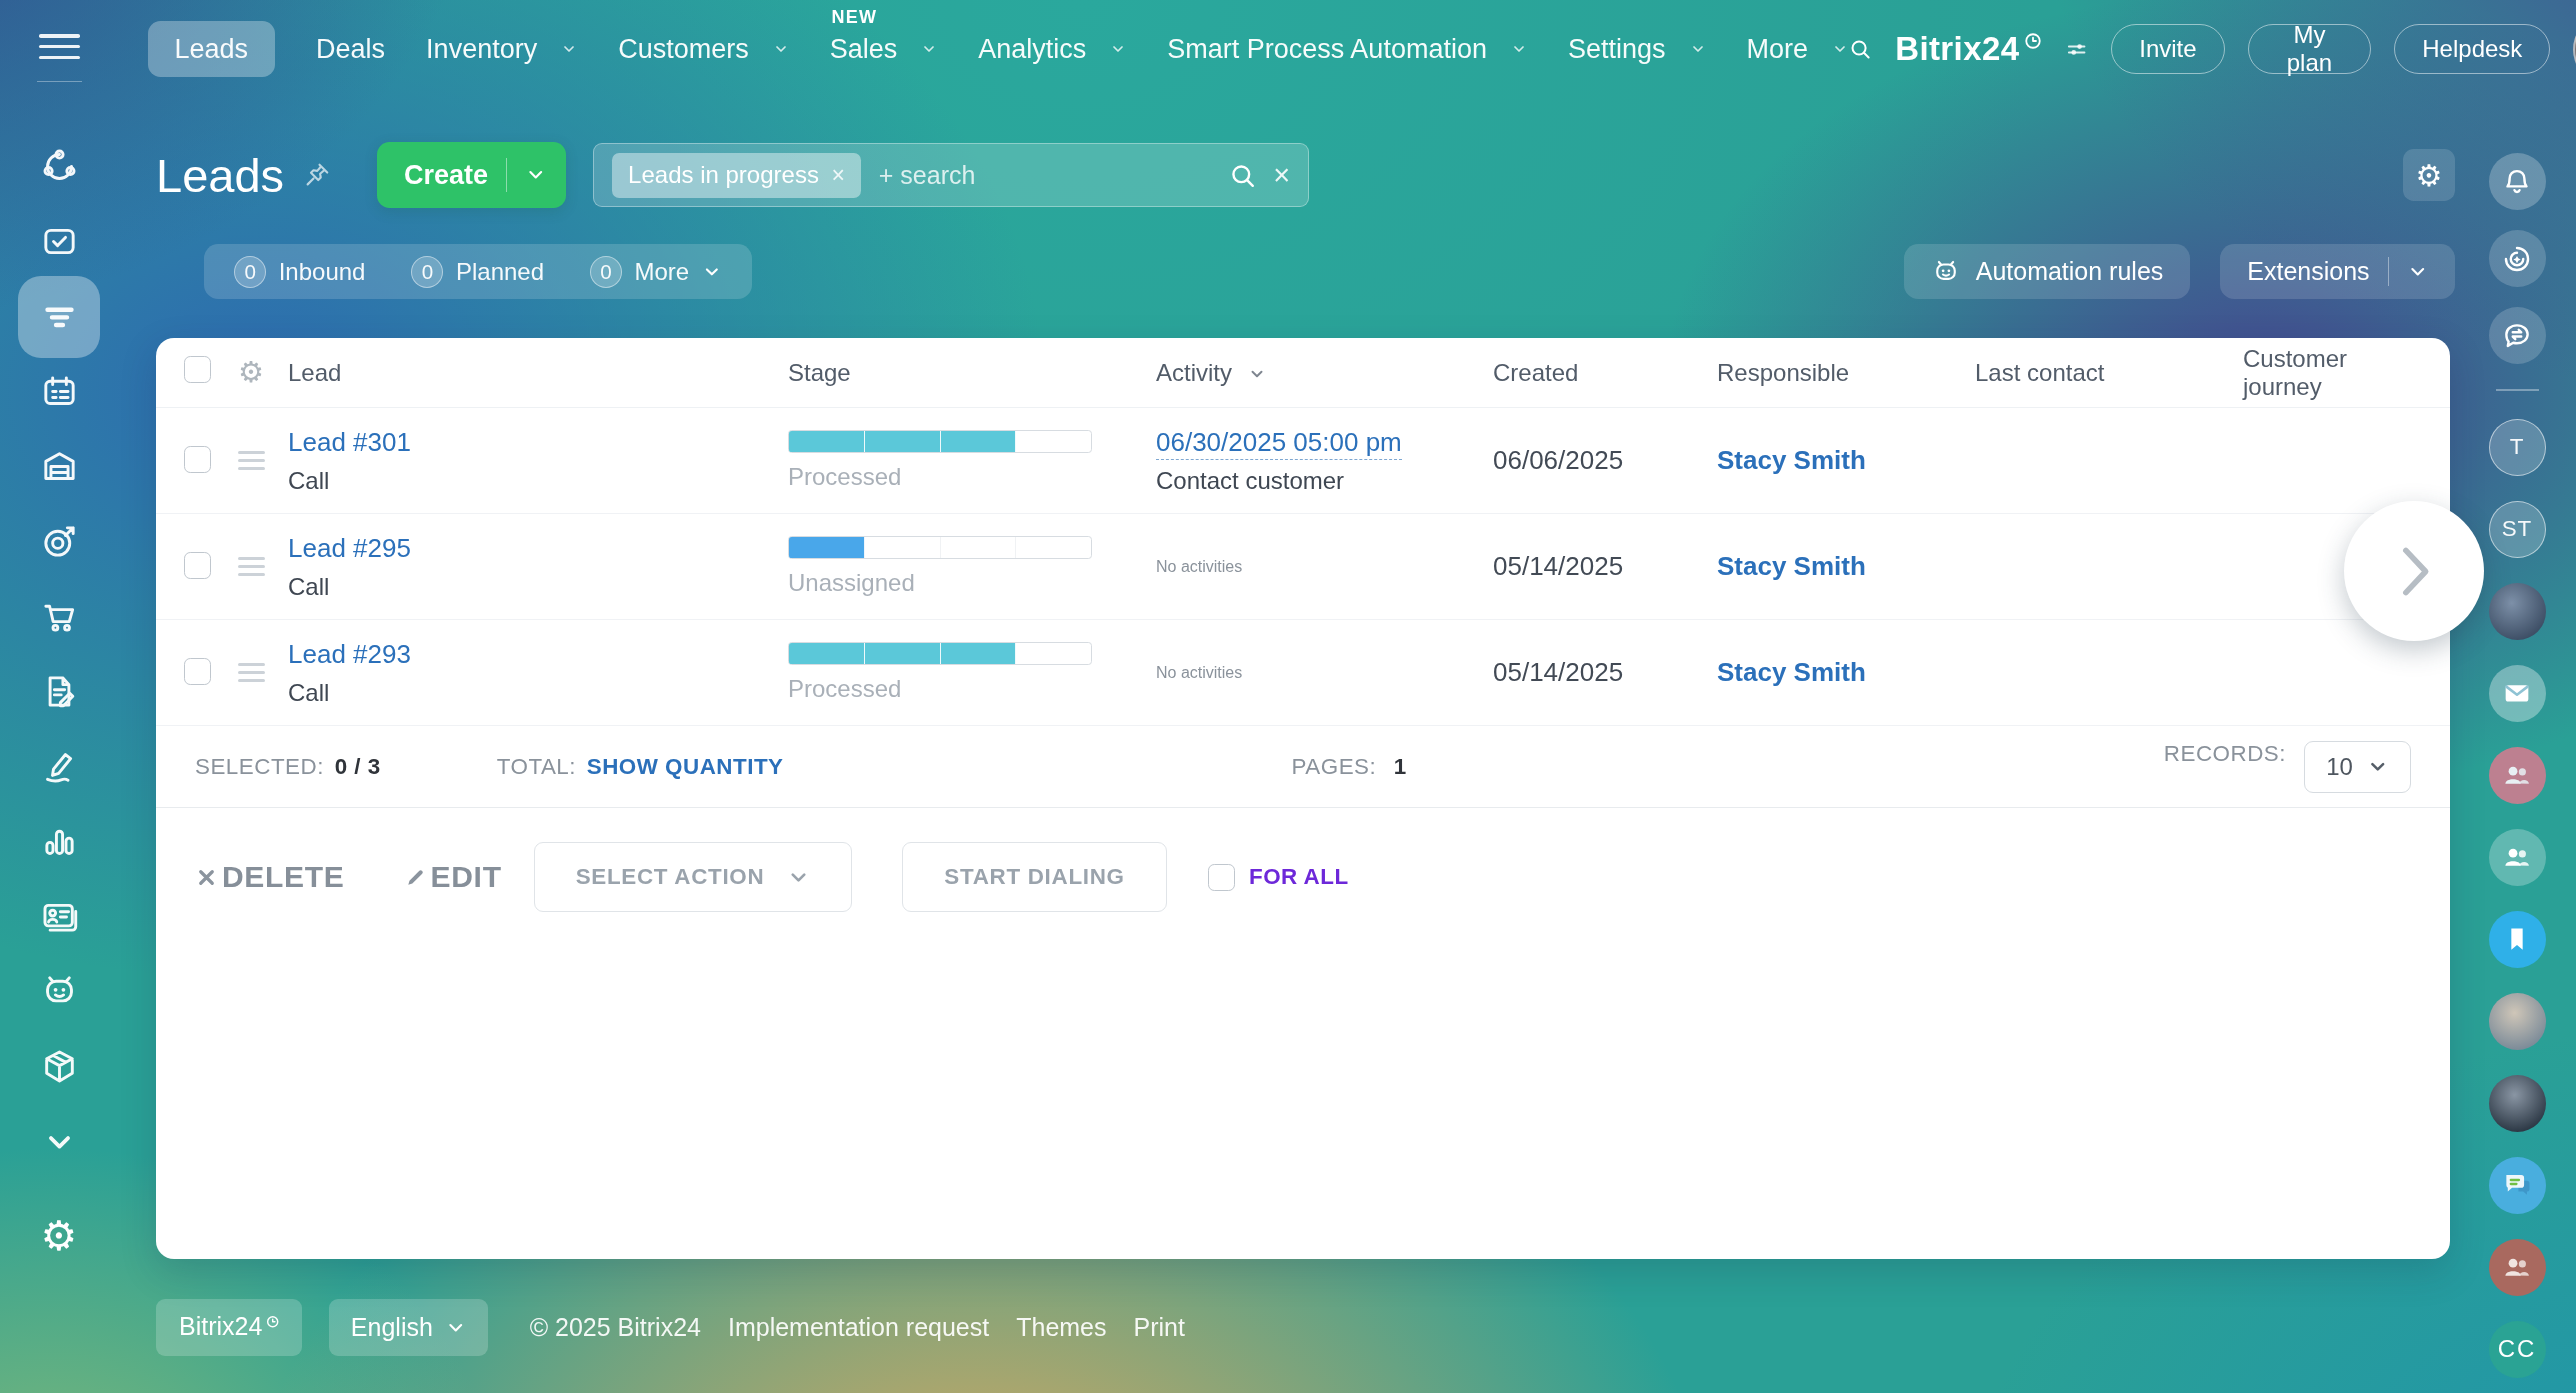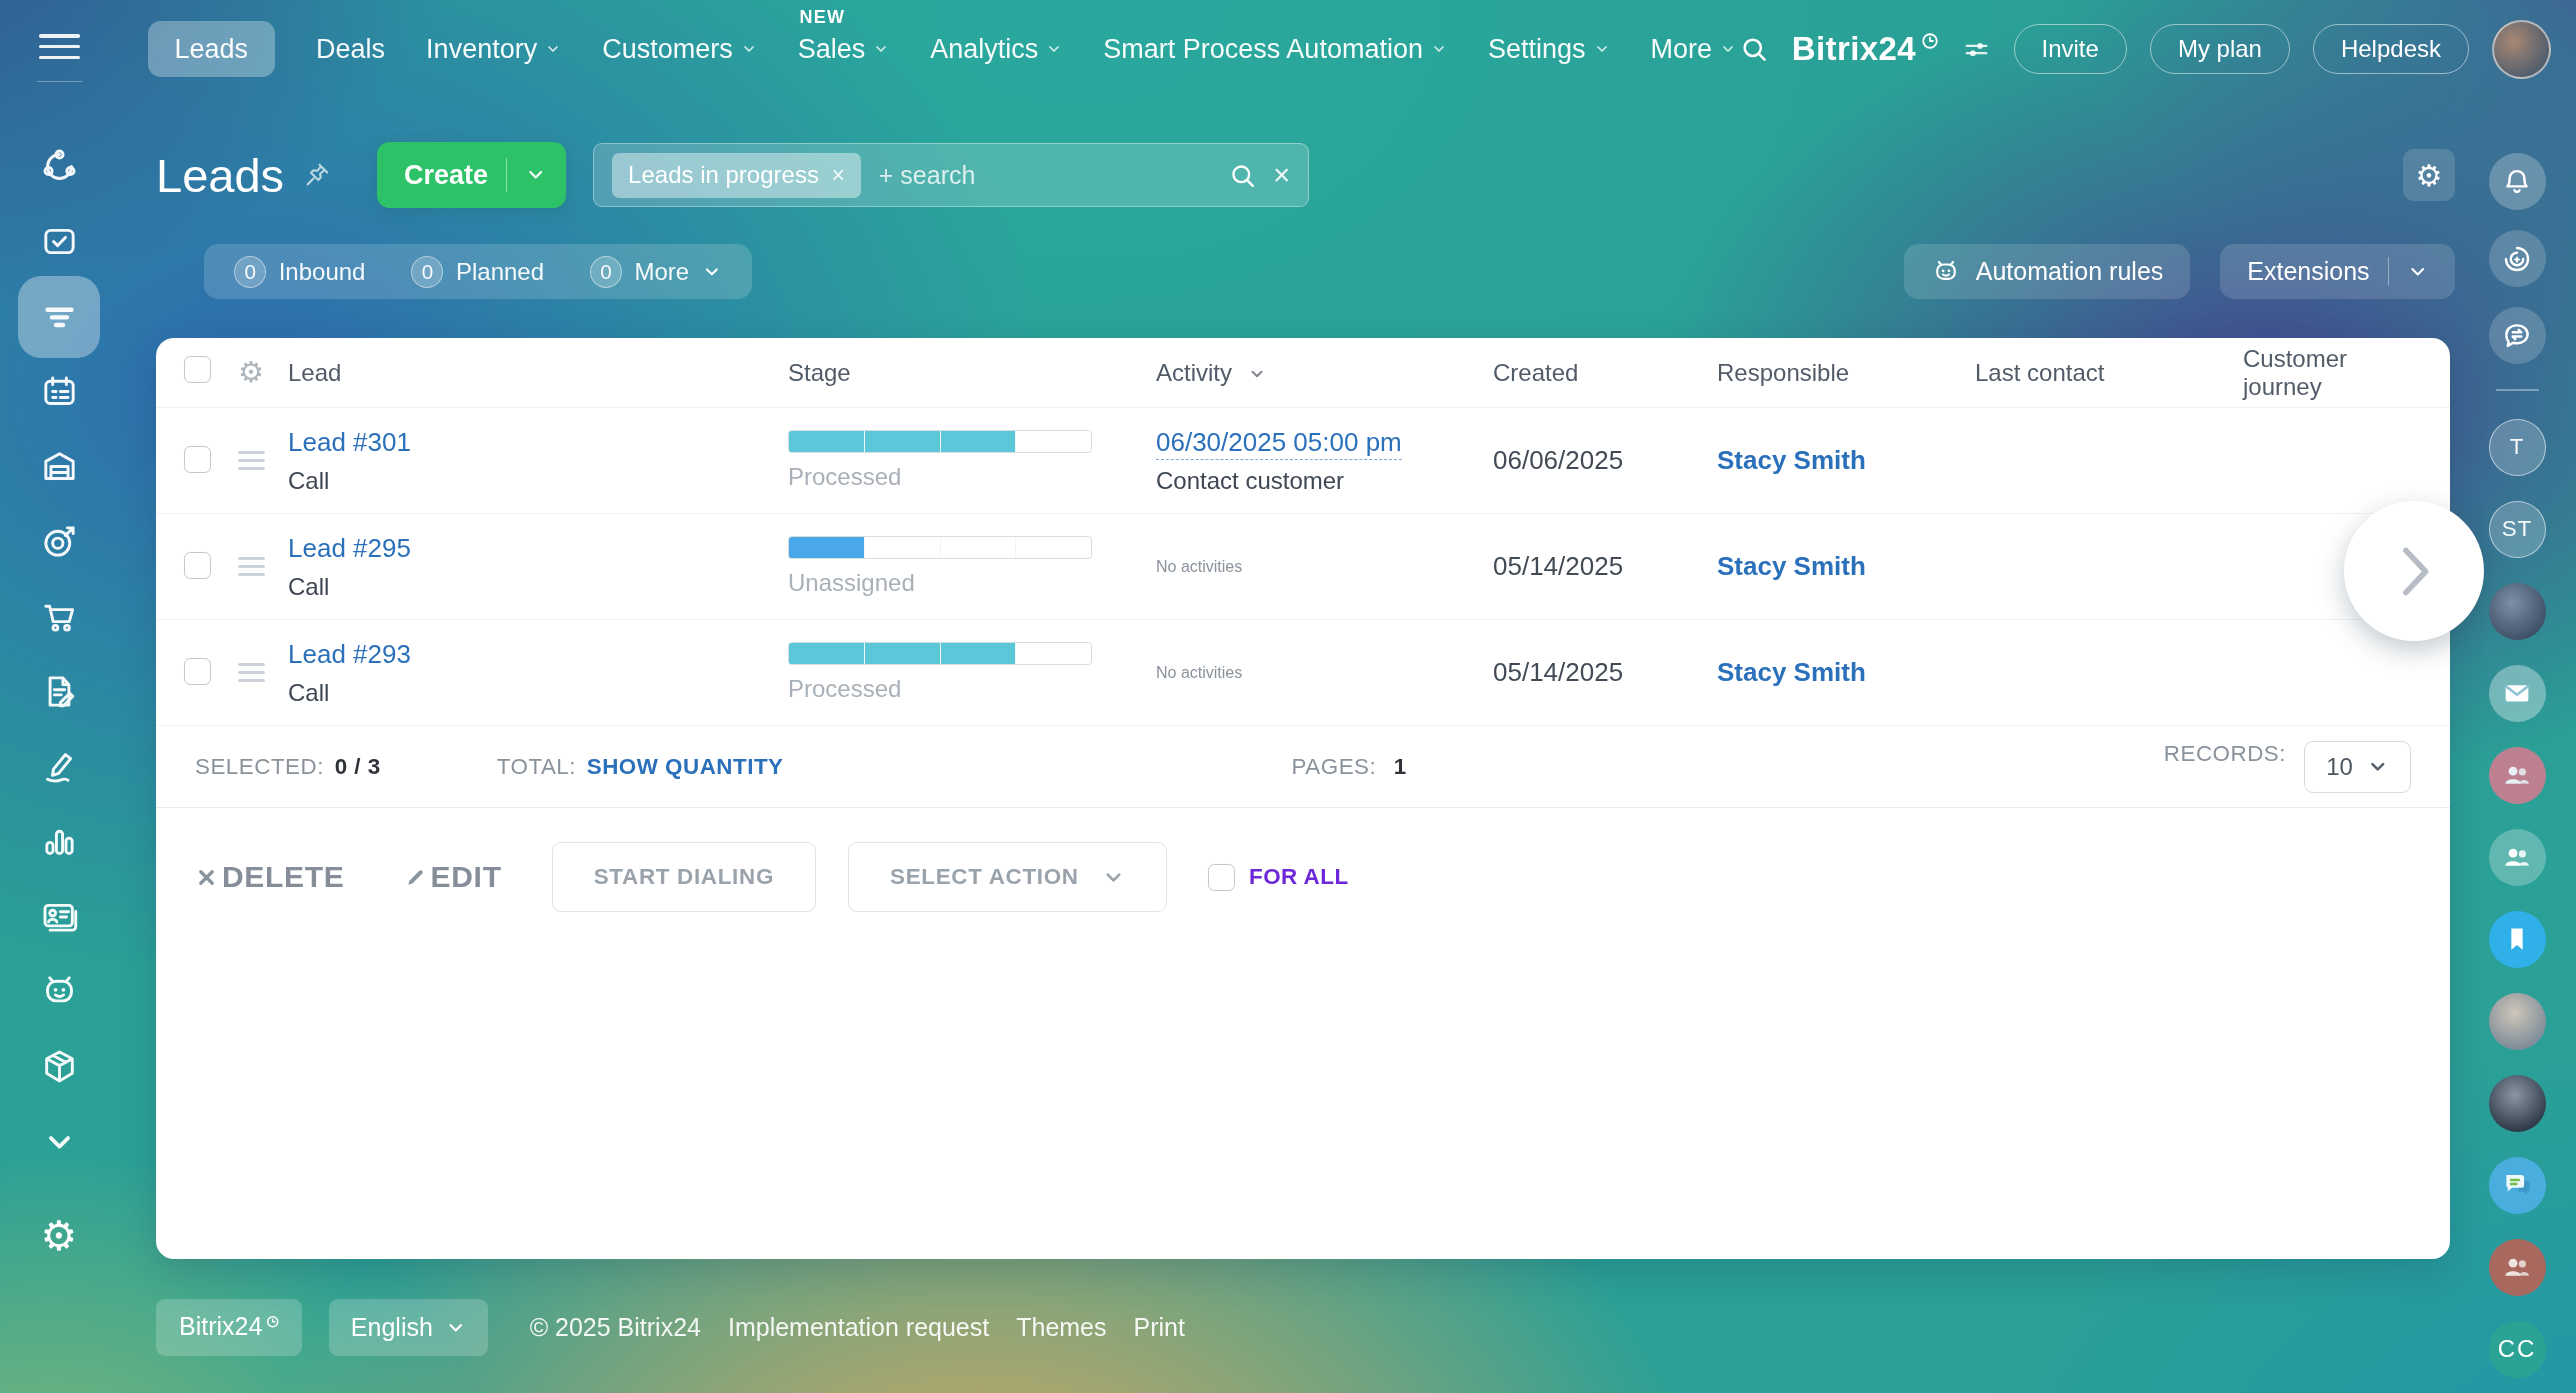--- a/index.html
+++ b/index.html
@@ -28,21 +28,21 @@
   .lsb .div{width:45px;height:1.8px;background:rgba(255,255,255,.35);margin:21.5px auto 0}
   .side-icons{position:absolute;top:129px;left:0;width:118px;display:flex;flex-direction:column}
   .slot{height:75px;display:flex;align-items:center;justify-content:center;cursor:pointer}
   .slot svg{width:41px;height:41px;opacity:.95}
   .slot.active .wrap{width:82px;height:82px;background:rgba(255,255,255,.34);border-radius:23px;display:flex;align-items:center;justify-content:center}
   .slot.gear-slot{margin-top:19.7px;font-size:41px;color:#fff;line-height:1}
 
   
   .topnav{position:absolute;left:118px;right:0;top:0;height:98px;display:flex;align-items:center;padding:0 25px 0 29.5px}
   .nav-items{display:flex;align-items:center;gap:41px}
-  .nav-item{position:relative;display:flex;align-items:center;gap:8px;font-size:27px;color:rgba(255,255,255,.96);cursor:pointer;white-space:nowrap}
+  .nav-item{position:relative;display:flex;align-items:center;gap:24px;font-size:27px;color:rgba(255,255,255,.96);cursor:pointer;white-space:nowrap}
   .nav-item.active{background:rgba(255,255,255,.30);border-radius:12.5px;padding:12.5px 27px}
   .nav-item .chev{width:16px;height:16px;opacity:.8}
   .new-badge{position:absolute;top:-27px;left:1.8px;font-size:18px;letter-spacing:1.3px;color:#fff;font-weight:700}
   .nav-right{margin-left:auto;display:flex;align-items:center;gap:23px}
   .brand{display:flex;align-items:flex-start;font-size:33px;font-weight:700;letter-spacing:0.4px;cursor:pointer}
   .brand .clock{margin:1.8px 0 0 4.5px}
   .pill-btn{height:50px;border:1.8px solid rgba(255,255,255,.5);border-radius:27px;padding:0 27px;display:flex;align-items:center;font-size:24px;color:#fff;cursor:pointer;background:transparent}
   .avatar-top{width:59px;height:59px;border-radius:50%;border:2.7px solid rgba(255,255,255,.55);background:radial-gradient(circle at 35% 35%, #a98873, #55606e 70%);cursor:pointer}
 
   
@@ -509,27 +509,27 @@
               <path d="M6 6 L18 18 M18 6 L6 18" stroke="#8b949e" stroke-width="3.4" stroke-linecap="round"></path>
             </svg>
           <span>DELETE</span>
         </span>
         <span class="act-link">
           <svg width="23" height="23" viewBox="0 0 24 24">
               <path d="M4.5 19.5 l1.2-4.2 L16 5 a1.9 1.9 0 0 1 2.7 0 l.3.3 a1.9 1.9 0 0 1 0 2.7 L8.7 18.3 Z" fill="#8b949e"></path>
             </svg>
           <span>EDIT</span>
         </span>
-        <button class="act-btn dial">START DIALING</button>
         <button class="act-btn sel">
           <span>SELECT ACTION</span>
           <svg width="23" height="23" viewBox="0 0 24 24">
               <path d="M6 9 l6 6 6-6" fill="none" stroke="#9aa3ac" stroke-width="2.8" stroke-linecap="round" stroke-linejoin="round"></path>
             </svg>
         </button>
+        <button class="act-btn dial">START DIALING</button>
         <span class="forall">
           <span class="checkbox"></span>
           <span>FOR ALL</span>
         </span>
       </div>
 
       <div class="next-btn">
         <svg width="39" height="57" viewBox="0 0 30 46">
             <path d="M8 6 L24 23 L8 40" fill="none" stroke="#b6bdc4" stroke-width="4.5" stroke-linecap="round" stroke-linejoin="round"></path>
           </svg>

